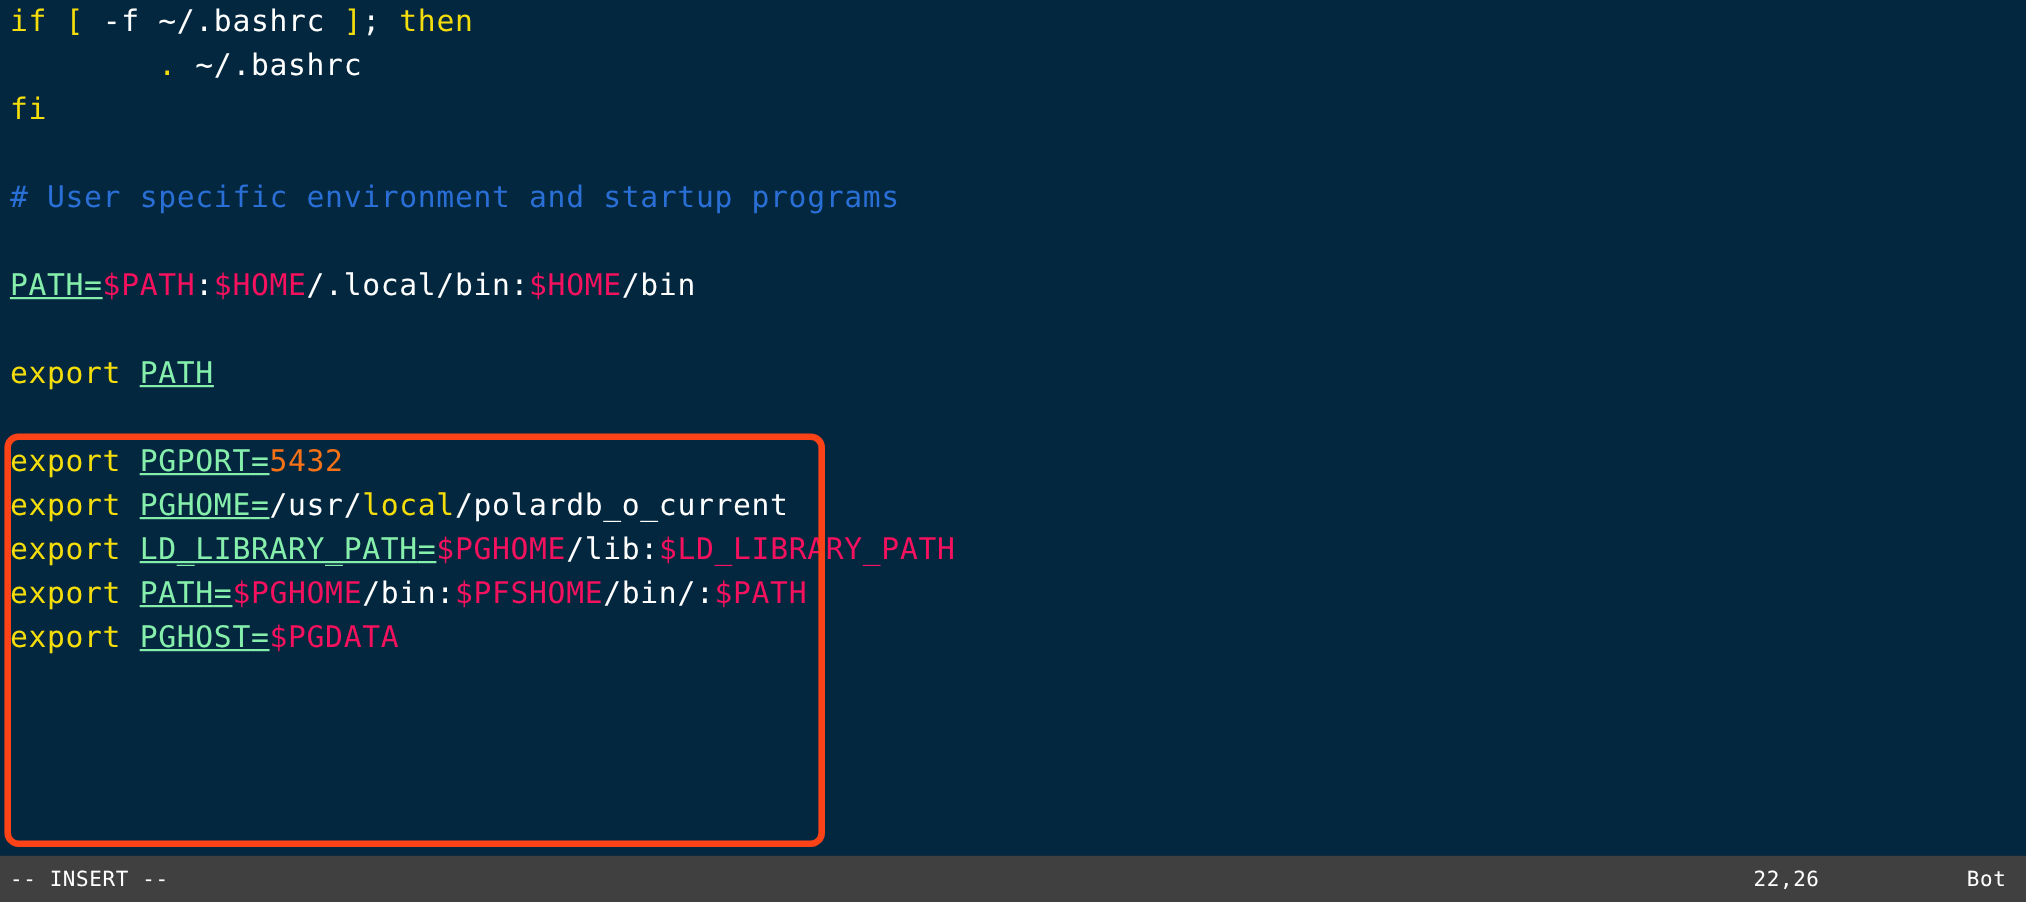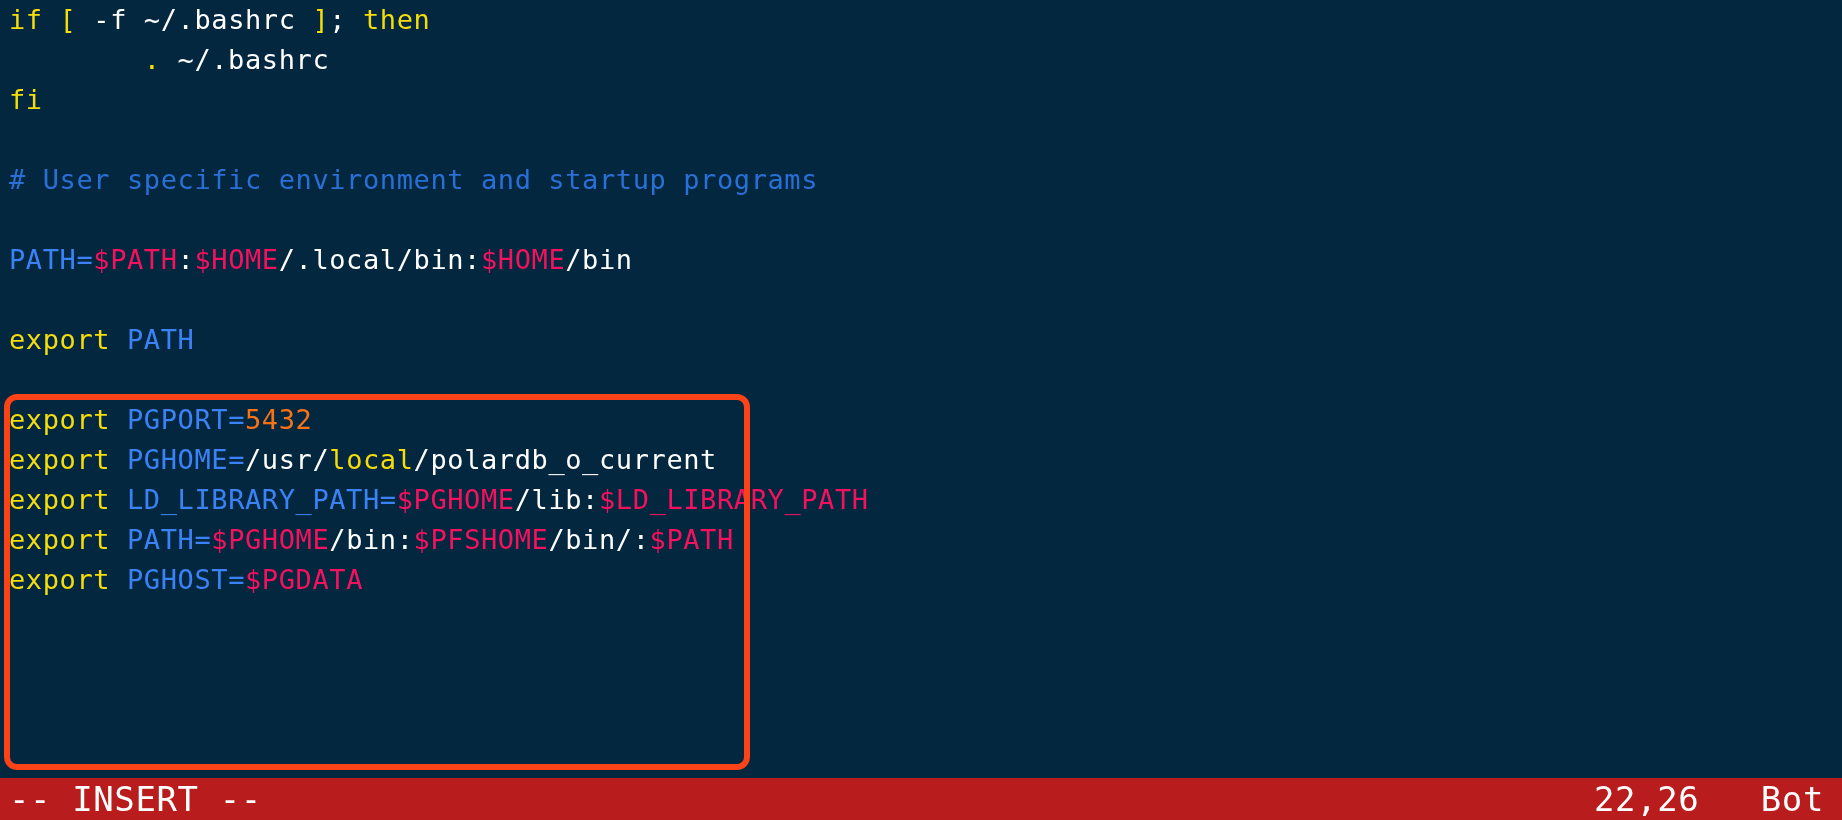--- a/index.html
+++ b/index.html
@@ -38,21 +38,21 @@
     font-size: 27px;
     letter-spacing: 0.6px;
     white-space: pre;
     padding-left: 9px;
     color: #ffffff;
     box-sizing: border-box;
   }
 
   
   .tok-kw       { color: #f5dd0b; }   
-  .tok-ident    { color: #3b82f6; }   
+  .tok-ident    { color: #86efac; text-decoration: underline; }   
   .tok-var      { color: #f4115e; }   
   .tok-comment  { color: #2a6fd6; }   
   .tok-num      { color: #f97316; }   
   .tok-text     { color: #ffffff; }   
 
   
   #highlight-box {
     position: absolute;
     left: 4px;
     top: 394px;
@@ -65,24 +65,24 @@
   }
 
   
   #status-line {
     position: absolute;
     left: 0;
     bottom: 0;
     width: 1842px;
     height: 42px;
     line-height: 42px;
-    font-size: 34px;
+    font-size: 19px;
     letter-spacing: 0.6px;
     color: #ffffff;
-    background: #b91c1c;
+    background: #404040;
     white-space: pre;
     margin-top: 14px;
   }
   #status-mode {
     position: absolute;
     left: 9px;
     top: 0;
   }
   #status-position {
     position: absolute;

